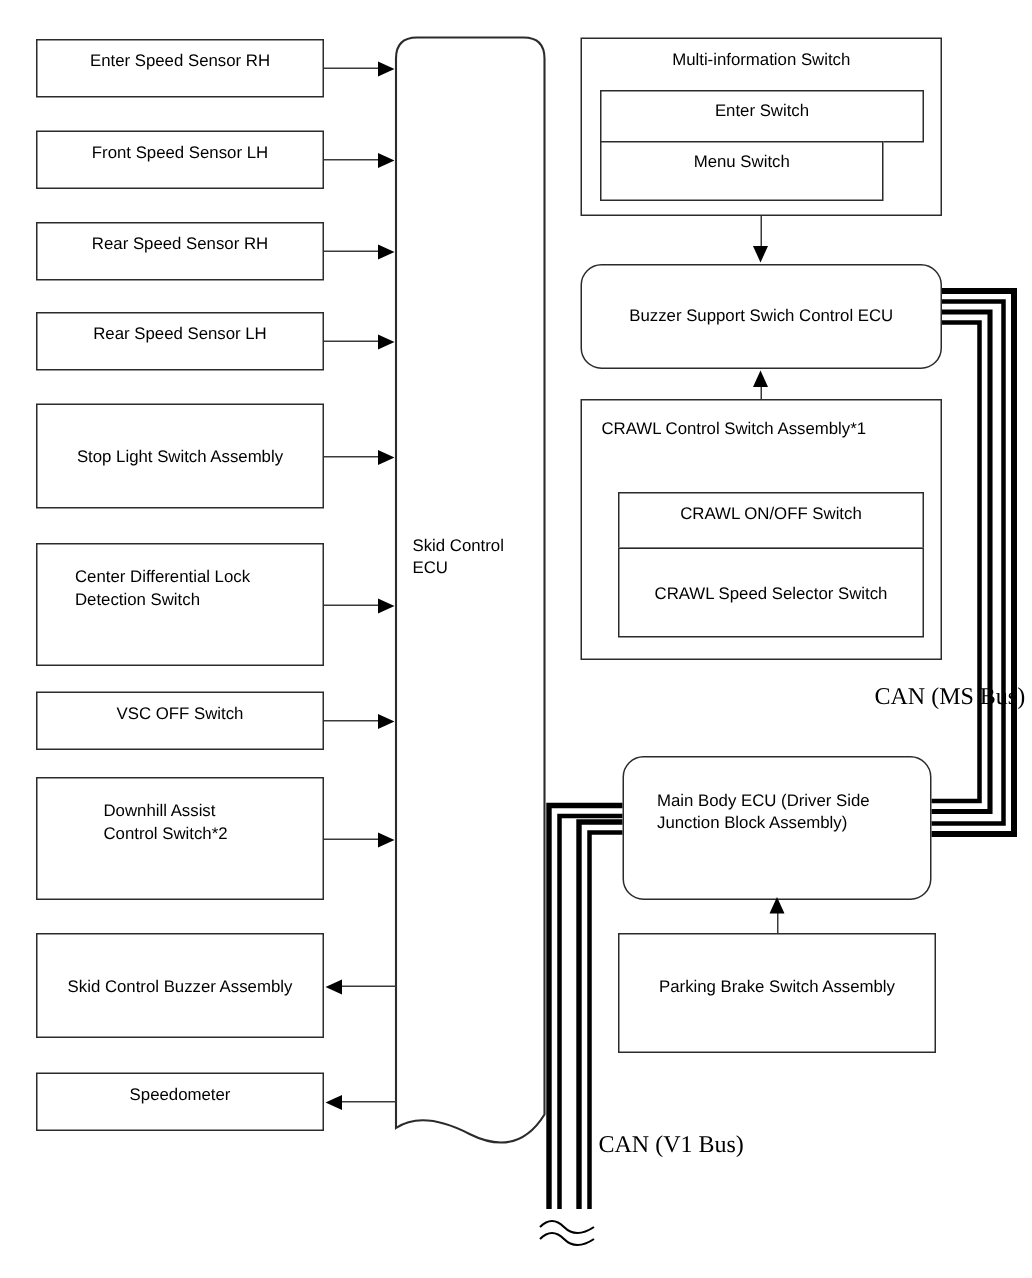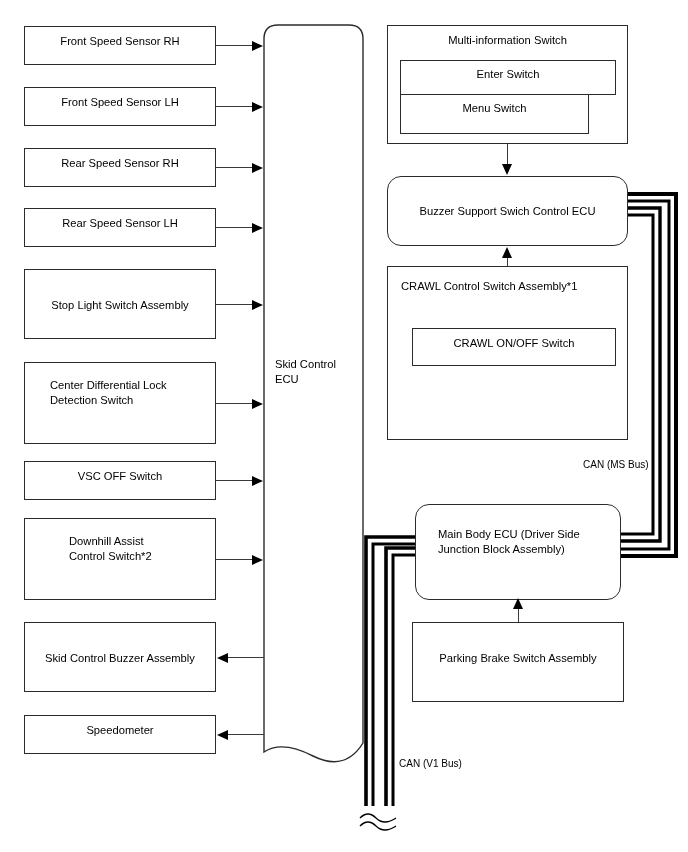--- a/index.html
+++ b/index.html
@@ -80,24 +80,25 @@
   }
   .arrow-u {
     position: absolute;
     width: 0; height: 0;
     border-left: 5.5px solid transparent;
     border-right: 5.5px solid transparent;
     border-bottom: 11px solid #000000;
   }
   .bus-label {
     position: absolute;
-    font-size: 10px;
+    font-size: 16px;
     line-height: 14px;
     color: #000000;
     white-space: nowrap;
+    font-family: Liberation Serif, serif;
   }
   .svg-layer {
     position: absolute;
     left: 0; top: 0;
     width: 688px;
     height: 852px;
     pointer-events: none;
   }
   .svg-layer.under { z-index: 0; }
   .node, .hline, .vline, .arrow-r, .arrow-l, .arrow-d, .arrow-u, .bus-label {
@@ -161,21 +162,21 @@
     <path d="M 278 25 L 349 25 Q 363 25 363 39 L 363 743
              Q 345 772 313 756 Q 282 740 264 752
              L 264 39 Q 264 25 278 25 Z" fill="#ffffff" stroke="#2b2b2b" stroke-width="1.4"></path>
   </svg>
   <div class="node" style="left:264px; top:25px; width:99px; height:731px; border:none; background:transparent;">
     <span class="lbl left-top" style="left:11px; top:332px; width:88px;">Skid Control
 ECU</span>
   </div>
 
   <div class="node" style="left:24px; top:26px; width:192px; height:39px;">
-    <span class="lbl center-mid" style="top:7px;">Front Speed Sensor RH</span>
+    <span class="lbl center-mid" style="top:7px;">Enter Speed Sensor RH</span>
   </div>
   <div class="hline" style="left:216px; top:45px; width:40px;"></div>
   <div class="arrow-r" style="left:252px; top:40.5px;"></div>
 
   <div class="node" style="left:24px; top:87px; width:192px; height:39px;">
     <span class="lbl center-mid" style="top:7px;">Front Speed Sensor LH</span>
   </div>
   <div class="hline" style="left:216px; top:106px; width:40px;"></div>
   <div class="arrow-r" style="left:252px; top:101.5px;"></div>
 
@@ -252,20 +253,23 @@
   <div class="arrow-u" style="left:501.5px; top:247px;"></div>
 
   <div class="node" style="left:387px; top:266px; width:241px; height:174px;">
     <span class="lbl left-top" style="left:13px; top:12px;">CRAWL Control Switch Assembly*1</span>
   </div>
 
   <div class="node" style="left:412px; top:328px; width:204px; height:38px;">
     <span class="lbl center-top" style="top:7px;">CRAWL ON/OFF Switch</span>
   </div>
 
+  <div class="node" style="left:412px; top:365px; width:204px; height:60px;">
+    <span class="lbl center-top" style="top:23px;">CRAWL Speed Selector Switch</span>
+  </div>
 
   <div class="bus-label" style="left:583px; top:458px;">CAN (MS Bus)</div>
 
   <div class="node rounded" style="left:415px; top:504px; width:206px; height:96px;padding-left:33px;">
     <span class="lbl left-top" style="left:22px; top:22px; width:180px;">Main Body ECU (Driver Side
 Junction Block Assembly)</span>
   </div>
 
   <div class="vline" style="left:518px; top:604px; height:18px;"></div>
   <div class="arrow-u" style="left:512.5px; top:598px;"></div>

